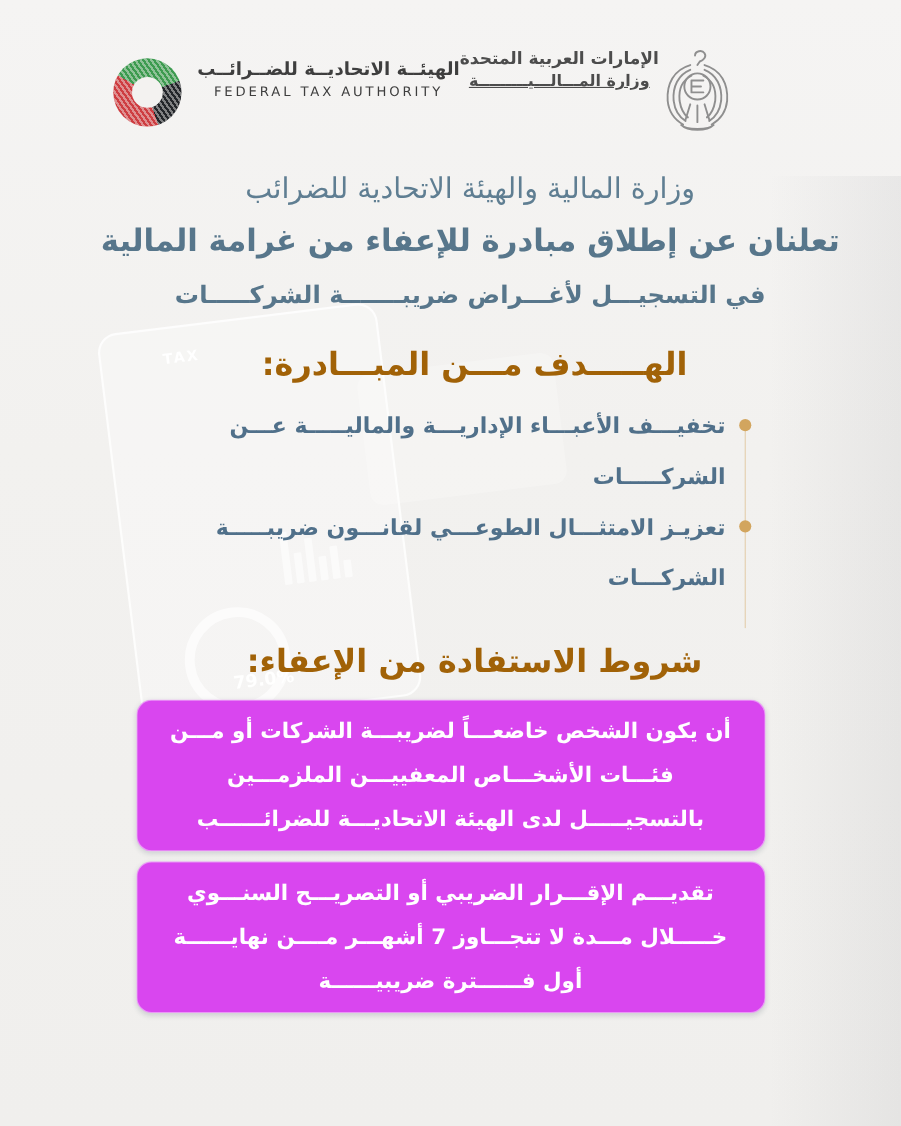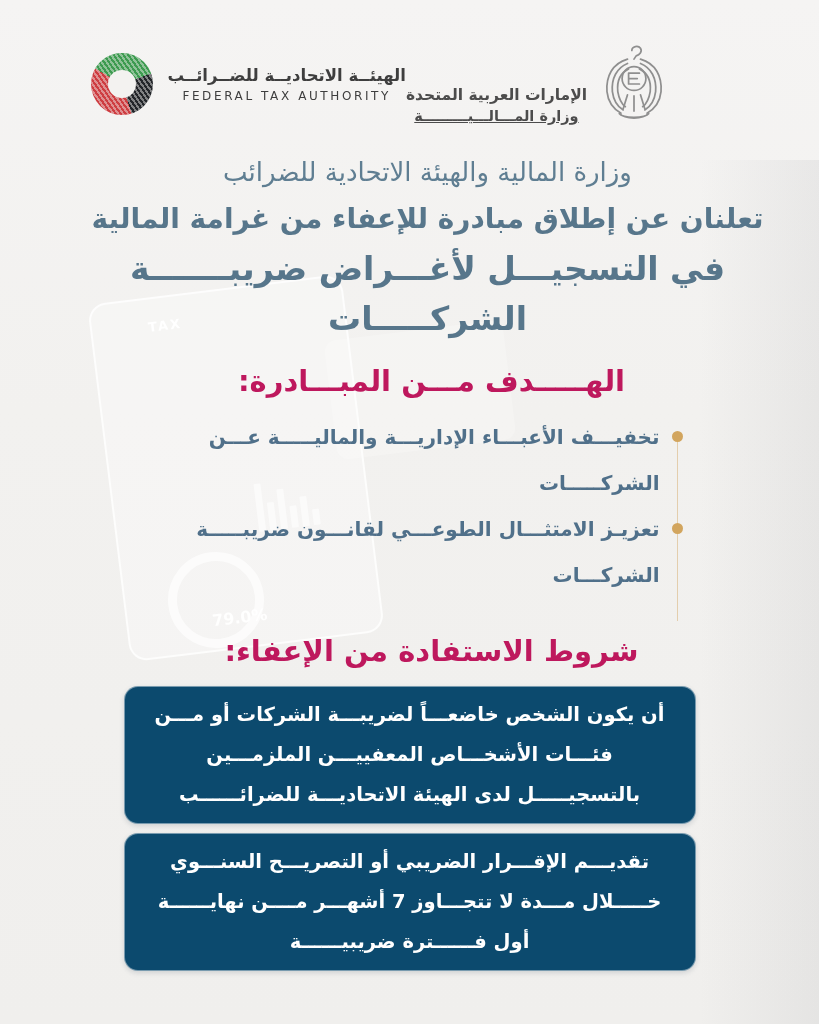--- a/index.html
+++ b/index.html
@@ -25,54 +25,54 @@
   .bg-bars span{display:block;width:7px;background:rgba(255,255,255,0.55);border-radius:1px;}
   .bg-donut{position:absolute;left:168px;top:552px;width:96px;height:96px;border-radius:50%;
     border:9px solid rgba(255,255,255,0.65);box-sizing:border-box;transform:rotate(-7deg);}
   .bg-donut-label{position:absolute;left:212px;top:608px;font-size:16px;font-weight:bold;
     color:rgba(255,255,255,0.92);transform:rotate(-7deg);}
   
   .content{position:relative;z-index:1;}
   
   .header{display:flex;justify-content:space-between;align-items:center;
     padding:38px 150px 0 152px;height:92px;}
-  .mof{display:flex;align-items:flex-end;gap:12px;direction:rtl;}
+  .mof{display:flex;align-items:flex-start;direction:rtl;}
   .mof-text{text-align:center;color:#4c4c4c;}
   .mof-line1{font-size:15.5px;font-weight:bold;white-space:nowrap;}
   .mof-line2{font-size:14.5px;font-weight:bold;margin-top:4px;white-space:nowrap;text-decoration:underline;}
-  .fta{display:flex;align-items:center;gap:14px;direction:rtl;}
+  .fta{display:flex;gap:14px;direction:rtl;}
   .fta-text{text-align:center;color:#3e3e3e;}
   .fta-ar{font-size:16.5px;font-weight:bold;white-space:nowrap;}
   .fta-en{font-size:12px;font-weight:normal;letter-spacing:2.6px;margin-top:4px;white-space:nowrap;
     direction:ltr;}
   .fta-mark{width:62px;height:62px;border-radius:50%;position:relative;flex:0 0 auto;
     background:conic-gradient(from 300deg,#3d9b50 0deg 130deg,#23262a 130deg 222deg,#ce3d41 222deg 360deg);}
   .fta-mark::before{content:'';position:absolute;inset:0;border-radius:50%;
     background:repeating-linear-gradient(55deg, rgba(242,241,239,0) 0 2px, rgba(242,241,239,0.45) 2px 4px);}
   .fta-mark::after{content:'';position:absolute;inset:17px;border-radius:50%;background:#f3f2f0;}
   
   .title-block{margin-top:20px;text-align:center;color:#57768b;padding-left:36px;}
   .title-line1{font-size:26px;font-weight:400;color:#5f7e92;line-height:44px;}
   .title-line2{font-size:28px;font-weight:700;line-height:50px;}
-  .title-line3{font-size:33px;font-weight:700;line-height:50px;}
+  .title-line3{font-size:22px;font-weight:700;line-height:50px;}
   
-  .gold-heading{font-size:29px;font-weight:700;color:#be185d;text-align:center;padding-left:44px;}
+  .gold-heading{font-size:29px;font-weight:700;color:#a16207;text-align:center;padding-left:44px;}
   .goals-heading{margin-top:20px;margin-bottom:16px;}
   .conditions-heading{margin-top:36px;margin-bottom:18px;}
   
   .goals-list{position:relative;width:572px;margin:0 auto;list-style:none;padding:0;}
   .goal-item{position:relative;padding-right:36px;font-size:20px;font-weight:700;
     color:#50708a;line-height:46px;text-align:right;}
   .bullet-dot{position:absolute;right:13px;top:17px;width:11px;height:11px;border-radius:50%;
     background:#d2a55e;}
   .bullet-connector{position:absolute;right:18px;top:23px;height:184px;width:1px;
     background:rgba(210,165,94,0.45);}
   
   .boxes{width:572px;margin:0 auto;}
-  .condition-box{background:#0c4a6e;border:1px solid rgba(255,255,255,0.45);
+  .condition-box{background:#d946ef;border:1px solid rgba(255,255,255,0.45);
     border-radius:14px;min-height:98px;box-sizing:border-box;margin-bottom:9px;
     display:flex;align-items:center;justify-content:center;padding:8px 22px;
     box-shadow:0 2px 5px rgba(60,80,95,0.18);}
   .condition-text{color:#ffffff;font-size:19.5px;font-weight:700;text-align:center;line-height:40px;}
 </style>
 </head>
 <body>
 
 <div class="bg-layer">
   <div class="bg-shade-right"></div>

